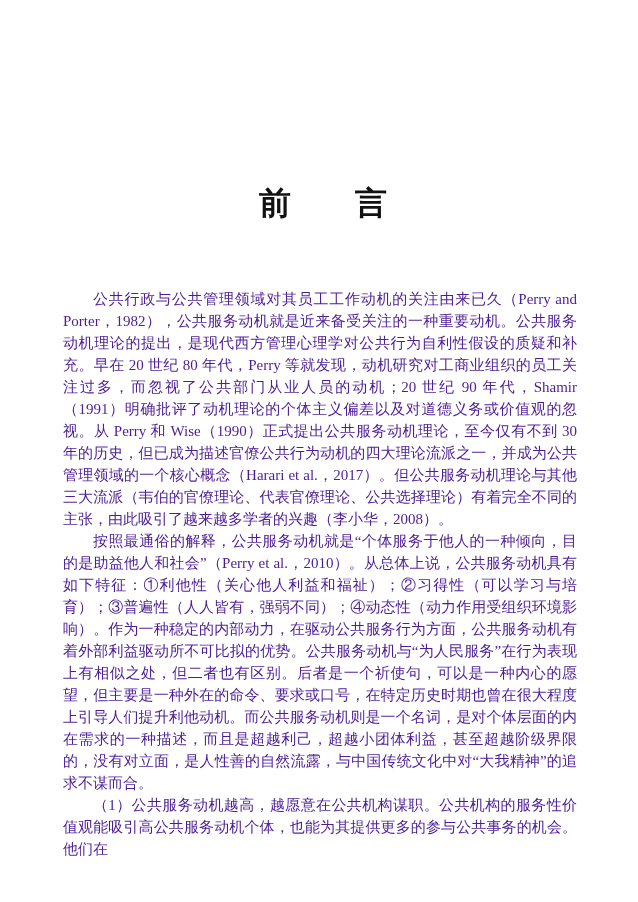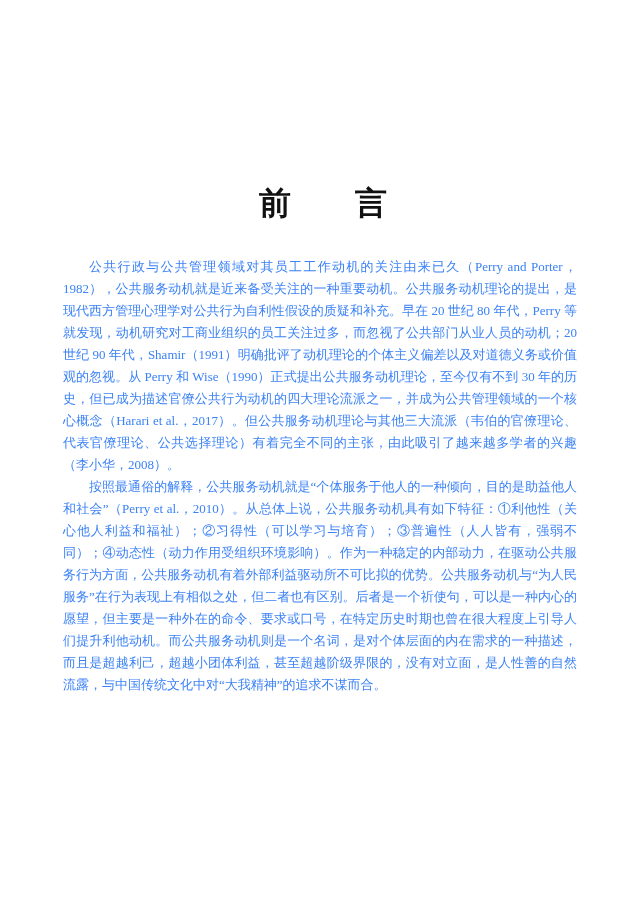--- a/index.html
+++ b/index.html
@@ -23,37 +23,38 @@
     width: 100%;
     margin: 4px;
     text-align: center;
     font-size: 32px;
     line-height: 38px;
     font-weight: 700;
     color: #111111;
   }
   .body-text {
     position: absolute;
-    top: 256px;
+    top: 288px;
     left: 63px;
     width: 514px;
-    font-size: 13px;
+    font-size: 15px;
     line-height: 22px;
     text-align: justify;
     text-justify: inter-ideograph;
-    color: #3b82f6;
+    color: #4c1d95;
   }
   .body-text p {
     margin: 0;
     padding: 0;
     text-indent: 2em;
   }
 </style>
 </head>
 <body>
 
 <div class="page">
   <h1 class="title">前　　言</h1>
   <div class="body-text" id="preface-body">
       <p>公共行政与公共管理领域对其员工工作动机的关注由来已久（Perry and Porter，1982），公共服务动机就是近来备受关注的一种重要动机。公共服务动机理论的提出，是现代西方管理心理学对公共行为自利性假设的质疑和补充。早在 20 世纪 80 年代，Perry 等就发现，动机研究对工商业组织的员工关注过多，而忽视了公共部门从业人员的动机；20 世纪 90 年代，Shamir（1991）明确批评了动机理论的个体主义偏差以及对道德义务或价值观的忽视。从 Perry 和 Wise（1990）正式提出公共服务动机理论，至今仅有不到 30 年的历史，但已成为描述官僚公共行为动机的四大理论流派之一，并成为公共管理领域的一个核心概念（Harari et al.，2017）。但公共服务动机理论与其他三大流派（韦伯的官僚理论、代表官僚理论、公共选择理论）有着完全不同的主张，由此吸引了越来越多学者的兴趣（李小华，2008）。</p>
       <p>按照最通俗的解释，公共服务动机就是“个体服务于他人的一种倾向，目的是助益他人和社会”（Perry et al.，2010）。从总体上说，公共服务动机具有如下特征：①利他性（关心他人利益和福祉）；②习得性（可以学习与培育）；③普遍性（人人皆有，强弱不同）；④动态性（动力作用受组织环境影响）。作为一种稳定的内部动力，在驱动公共服务行为方面，公共服务动机有着外部利益驱动所不可比拟的优势。公共服务动机与“为人民服务”在行为表现上有相似之处，但二者也有区别。后者是一个祈使句，可以是一种内心的愿望，但主要是一种外在的命令、要求或口号，在特定历史时期也曾在很大程度上引导人们提升利他动机。而公共服务动机则是一个名词，是对个体层面的内在需求的一种描述，而且是超越利己，超越小团体利益，甚至超越阶级界限的，没有对立面，是人性善的自然流露，与中国传统文化中对“大我精神”的追求不谋而合。</p>
+      <p>（1）公共服务动机越高，越愿意在公共机构谋职。公共机构的服务性价值观能吸引高公共服务动机个体，也能为其提供更多的参与公共事务的机会。他们在</p>
     </div>
 </div>
 
 </body></html>

